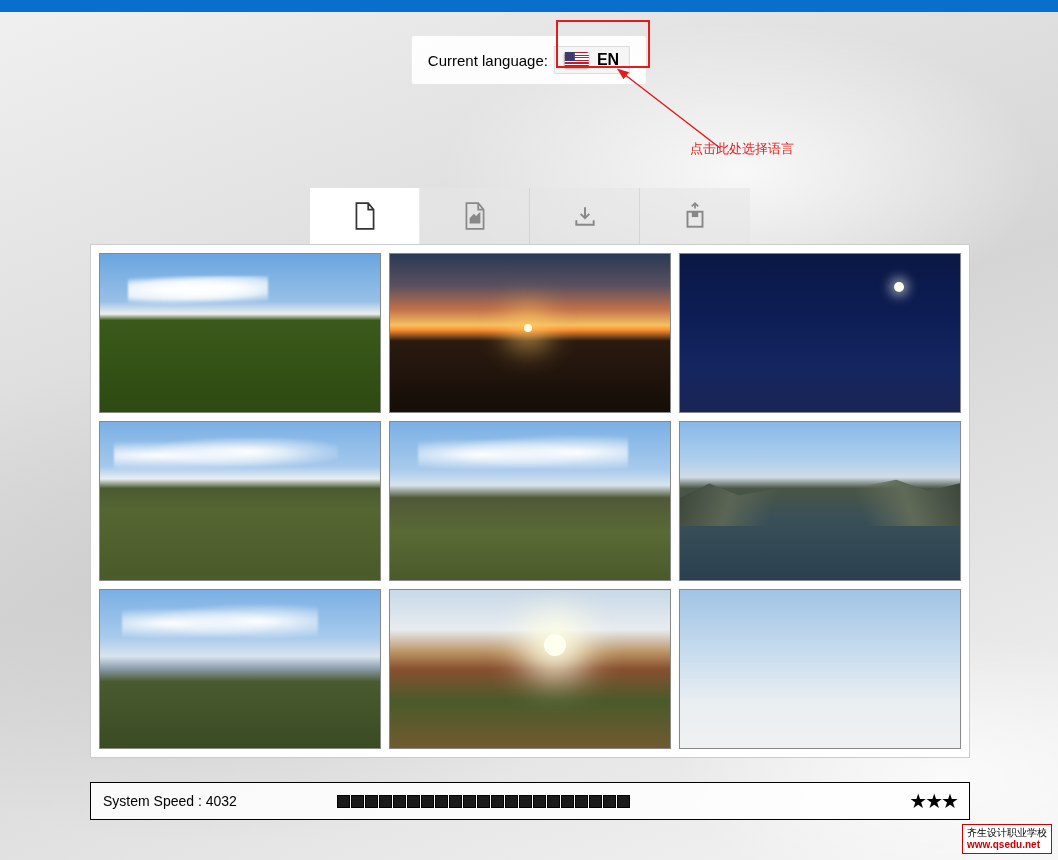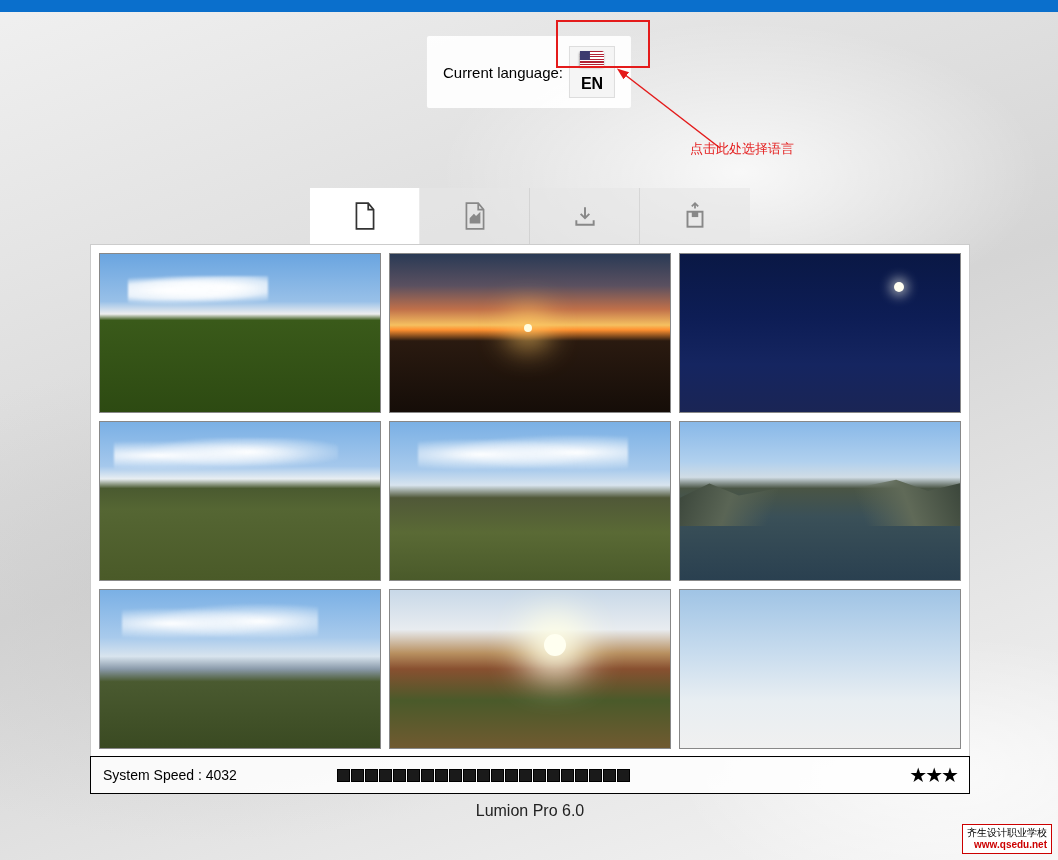--- a/index.html
+++ b/index.html
@@ -46,21 +46,20 @@
   .lang-btn {
     display: inline-flex;
     align-items: center;
     gap: 8px;
     background: #f5f5f5;
     padding: 4px 10px;
     font-weight: bold;
     font-size: 16px;
     cursor: pointer;
     border: 1px solid #ddd;
-    flex-direction: column;
   }
   .flag {
     width: 24px;
     height: 16px;
     background: linear-gradient(to bottom,
       #b22234 0%, #b22234 8%, #fff 8%, #fff 16%,
       #b22234 16%, #b22234 24%, #fff 24%, #fff 32%,
       #b22234 32%, #b22234 40%, #fff 40%, #fff 48%,
       #b22234 48%, #b22234 56%, #fff 56%, #fff 64%,
       #b22234 64%, #b22234 72%, #fff 72%, #fff 80%,
@@ -221,21 +220,21 @@
     margin-top: 8px;
   }
   .watermark {
     position: absolute;
     bottom: 6px;
     right: 6px;
     background: rgba(255,255,255,0.9);
     border: 1px solid #c00;
     padding: 2px 4px;
     font-size: 10px;
-    text-align: right;
+    text-align: left;
     line-height: 1.2;
     z-index: 10;
     font-family: "Microsoft YaHei", sans-serif;
   }
   .watermark .wred { color: #c00; font-weight: bold; }
 </style>
 </head>
 <body>
 
 <div class="bg-swirl"></div>
@@ -324,19 +323,18 @@
         <span></span>
         <span></span>
         <span></span>
         <span></span>
         <span></span>
         <span></span>
         <span></span>
       </span>
     <span class="stars">★★★</span>
   </div>
-  <div class="app-title">Lumion Pro 6.0</div>
 </div>
 
 <div class="watermark">
   <div>齐生设计职业学校</div>
   <div class="wred">www.qsedu.net</div>
 </div>
 
 </body></html>

